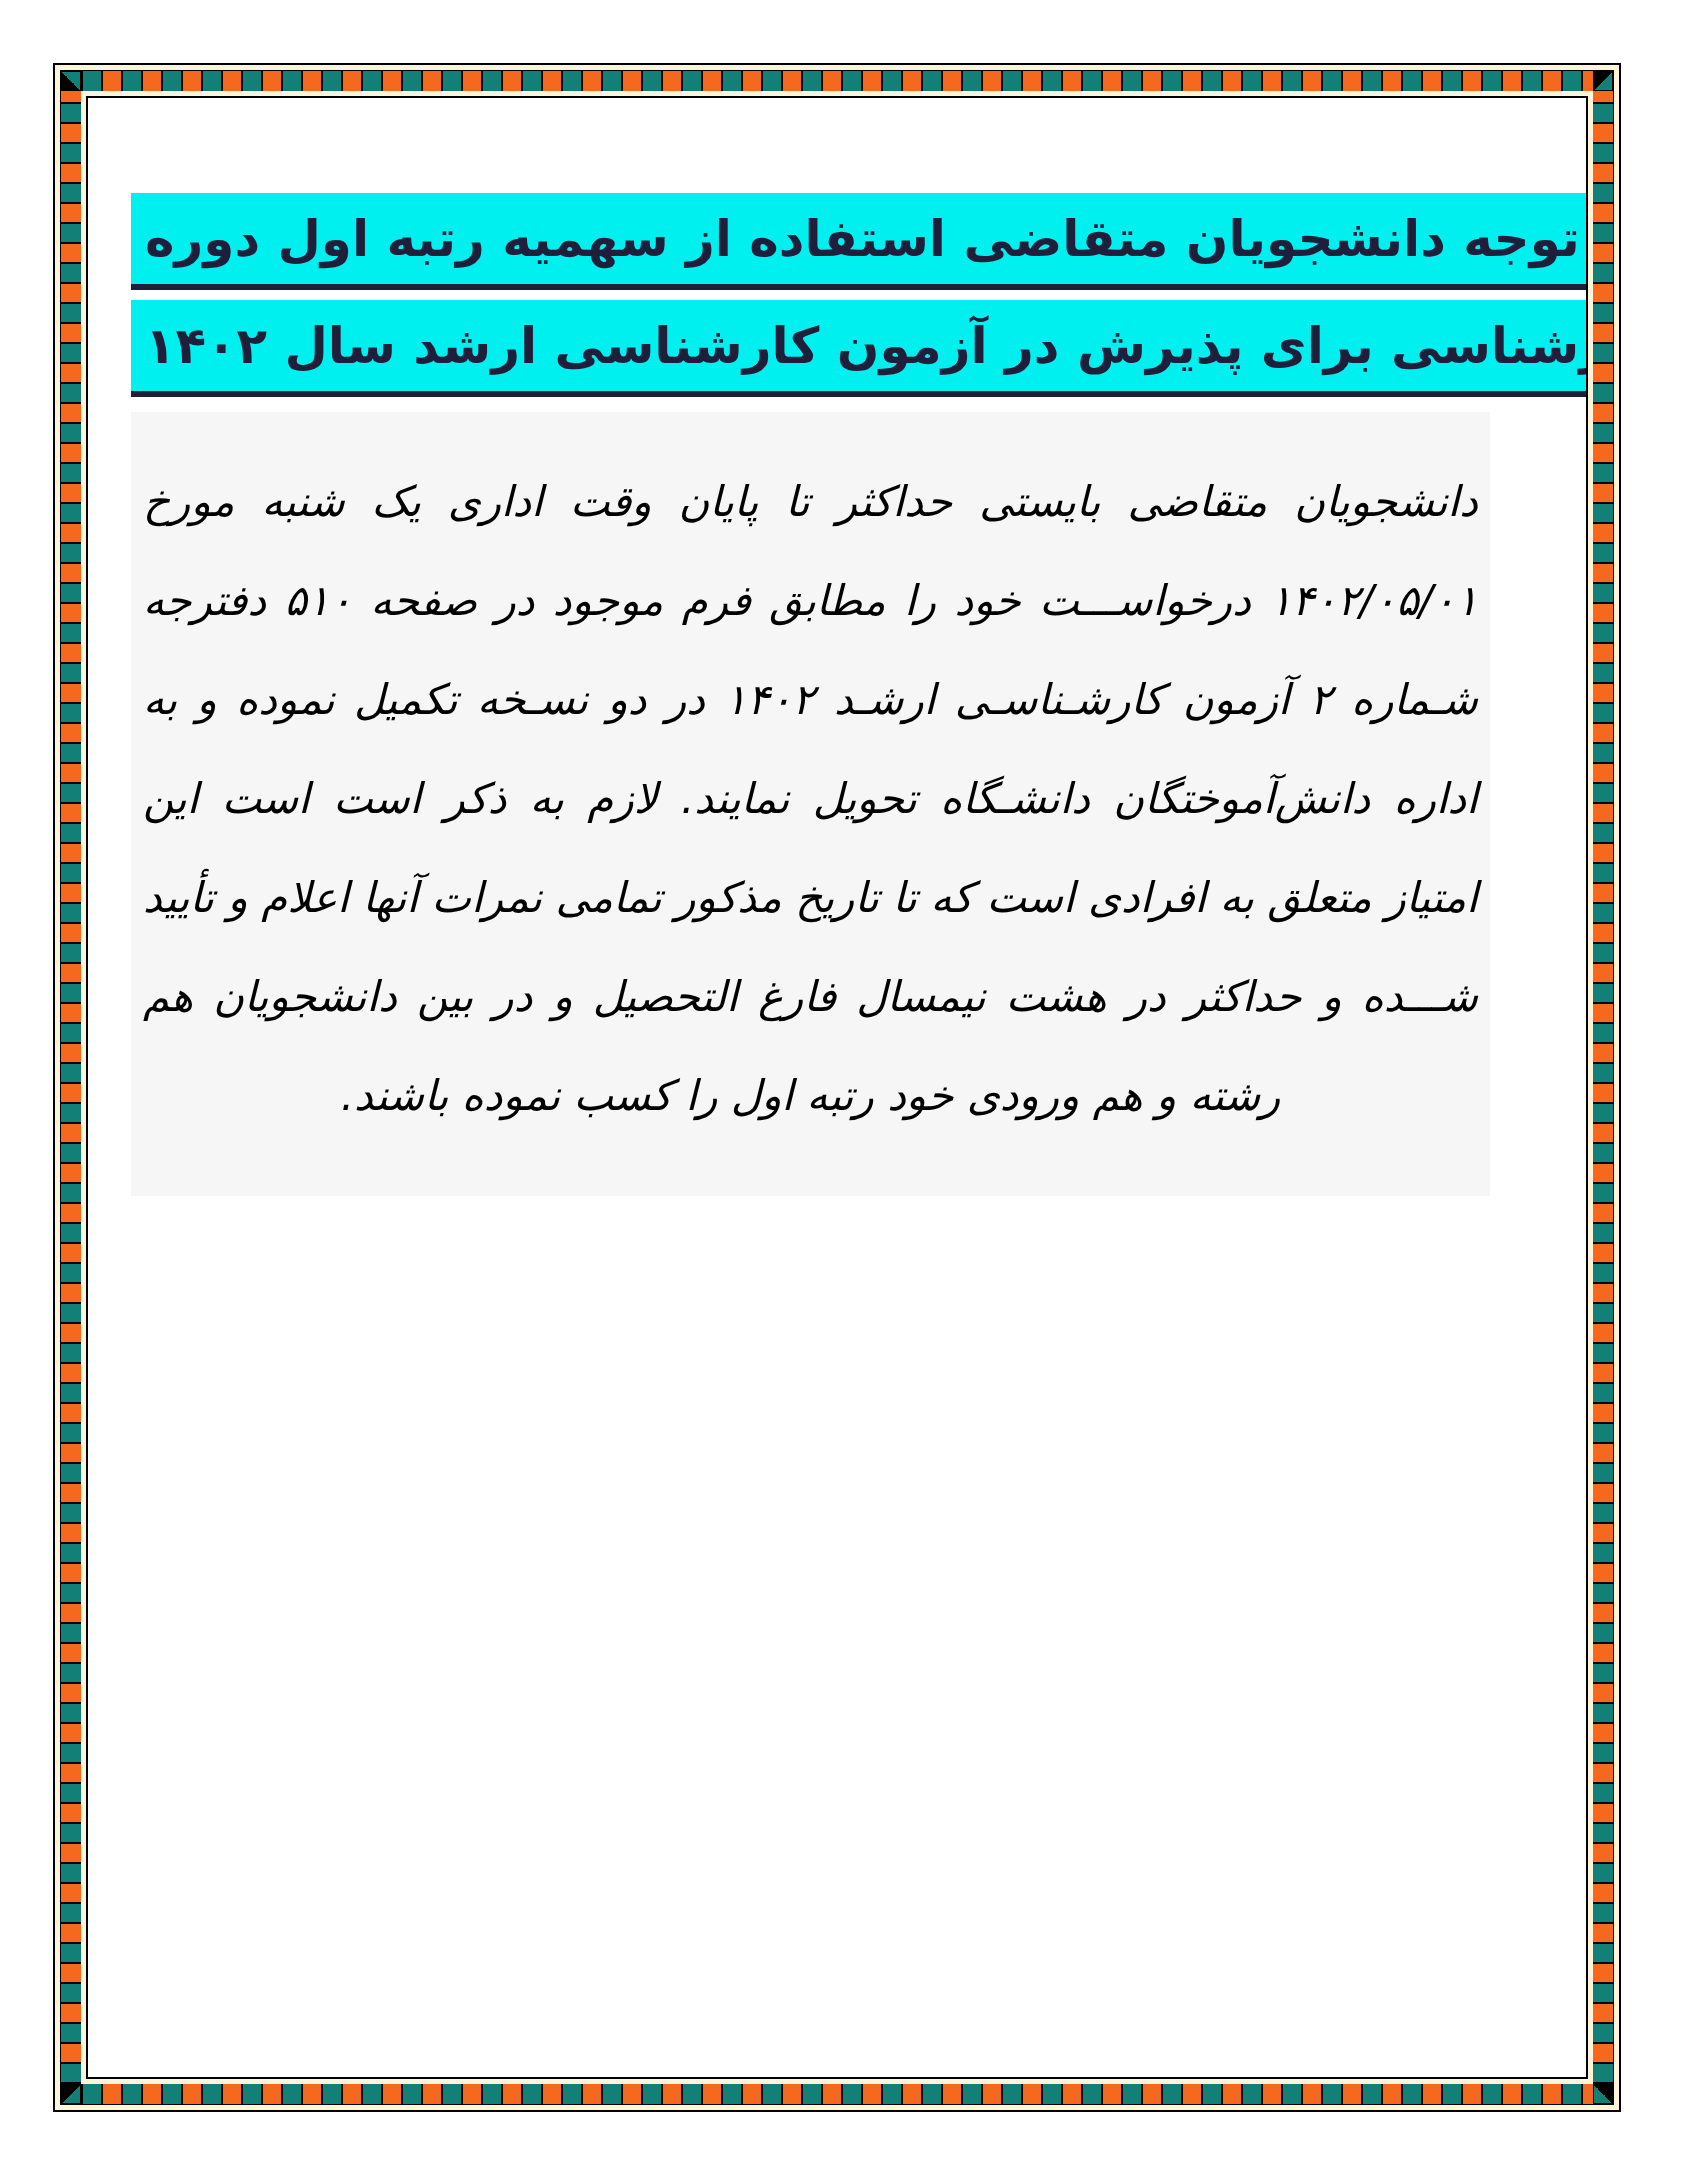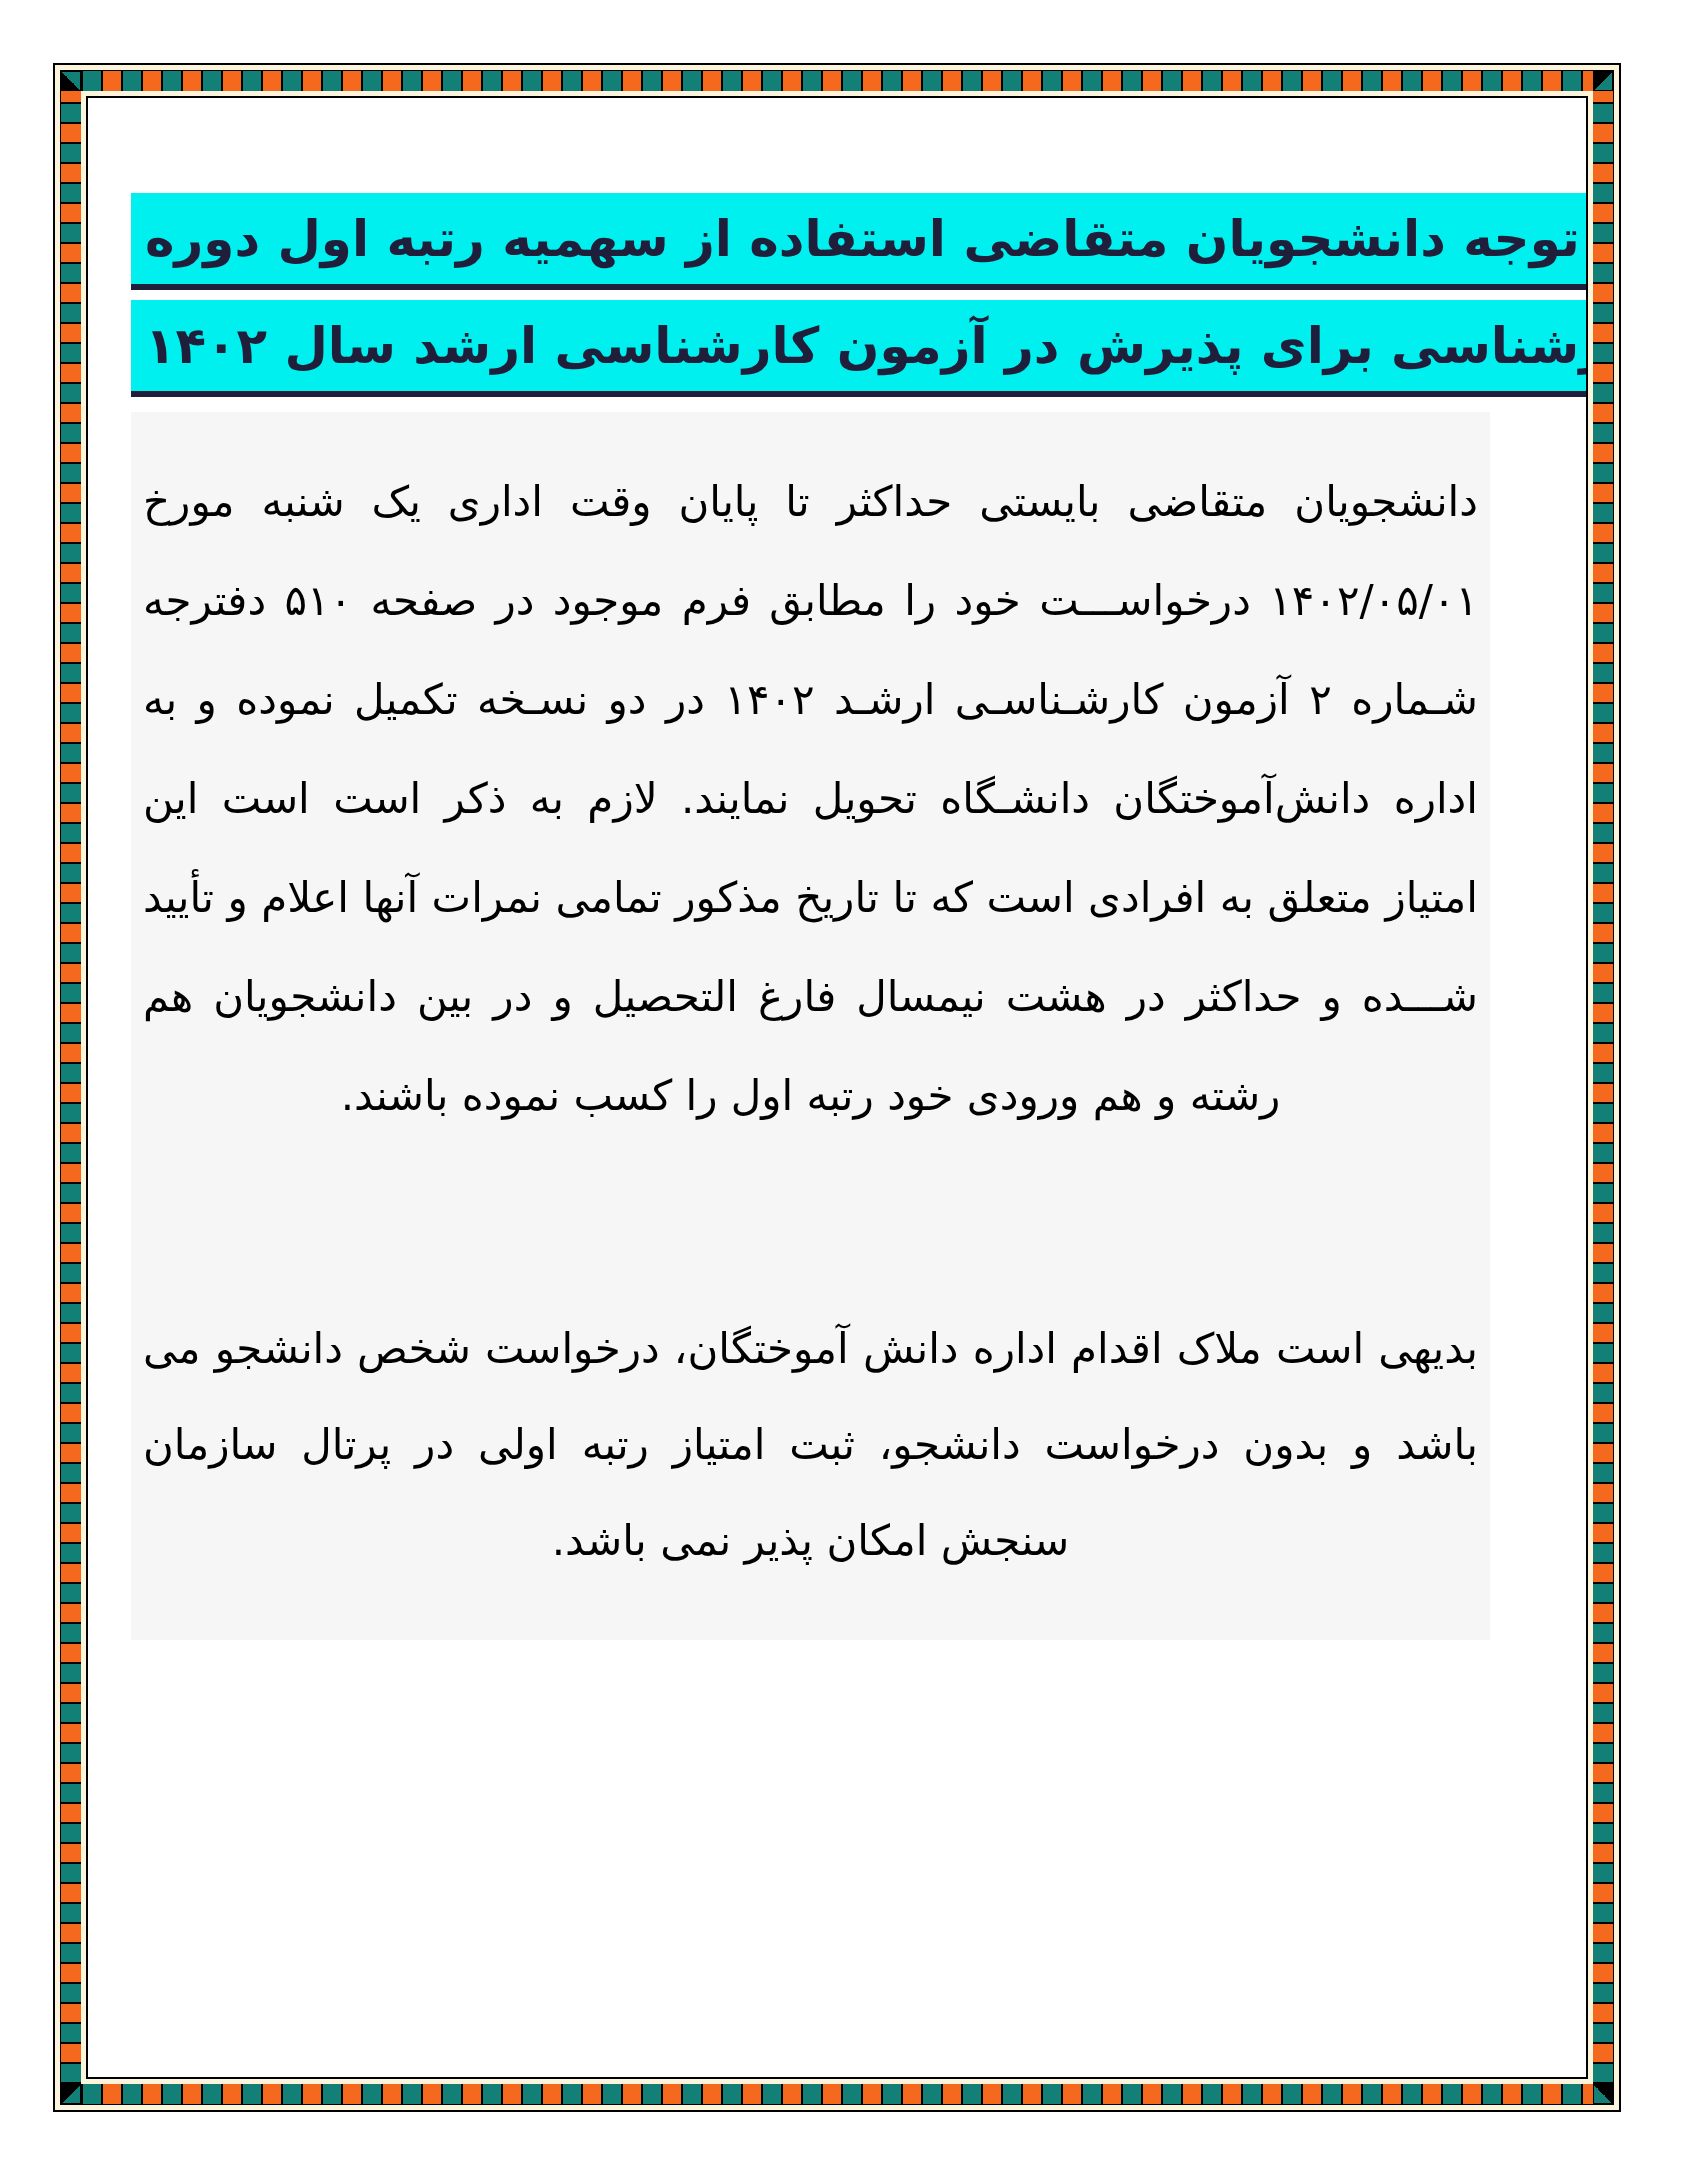--- a/index.html
+++ b/index.html
@@ -49,21 +49,21 @@
     display:inline-block;background:#00F0F0;color:#1F1F3B;
     font-weight:bold;font-size:50px;line-height:89px;padding:2px 14px 0 14px;
     border-bottom:6px solid #1F1F3B;direction:rtl;unicode-bidi:embed;
   }
   
   .graybox{
     background:#F6F6F6;padding:40px 12px 51px 12px;margin-top:4px;
   }
   .para{
     direction:rtl;text-align:justify;text-align-last:center;
-    font-size:42px;color:#000;margin:0;
+    font-size:42px;color:#000;margin:0;font-style:italic;
   }
   .para.p1{line-height:99px;}
   .para.p2{line-height:96px;margin-top:156px;}
 </style>
 </head>
 <body>
 
 <div class="frame">
   <div class="band">
     <div class="corner c-tl"></div>
@@ -78,21 +78,20 @@
           <div class="title-line">
             <span class="hl">قابل توجه دانشجویان متقاضی استفاده از سهمیه رتبه اول دوره</span>
           </div>
           <div class="title-line">
             <span class="hl">کارشناسی برای پذیرش در آزمون کارشناسی ارشد سال ۱۴۰۲</span>
           </div>
         </div>
 
         <div class="graybox">
           <p class="para p1">دانشجویان متقاضی بایستی حداکثر تا پایان وقت اداری یک شنبه مورخ ۱۴۰۲/۰۵/۰۱ درخواســـت خود را مطابق فرم موجود در صفحه ۵۱۰ دفترجه شـماره ۲ آزمون کارشـناسـی ارشـد ۱۴۰۲ در دو نسـخه تکمیل نموده و به اداره دانش‌آموختگان دانشـگاه تحویل نمایند. لازم به ذکر است است این امتیاز متعلق به افرادی است که تا تاریخ مذکور تمامی نمرات آنها اعلام و تأیید شـــده و حداکثر در هشت نیمسال فارغ التحصیل و در بین دانشجویان هم رشته و هم ورودی خود رتبه اول را کسب نموده باشند.</p>
-          <p class="para p2">بدیهی است ملاک اقدام اداره دانش آموختگان، درخواست شخص دانشجو می باشد و بدون درخواست دانشجو، ثبت امتیاز رتبه اولی در پرتال سازمان سنجش امکان پذیر نمی باشد.</p>
         </div>
 
       </div>
     </div>
 
     <div class="edge v e-right"></div>
     <div class="corner c-bl"></div>
     <div class="edge h e-bottom"></div>
     <div class="corner c-br"></div>
   </div>

